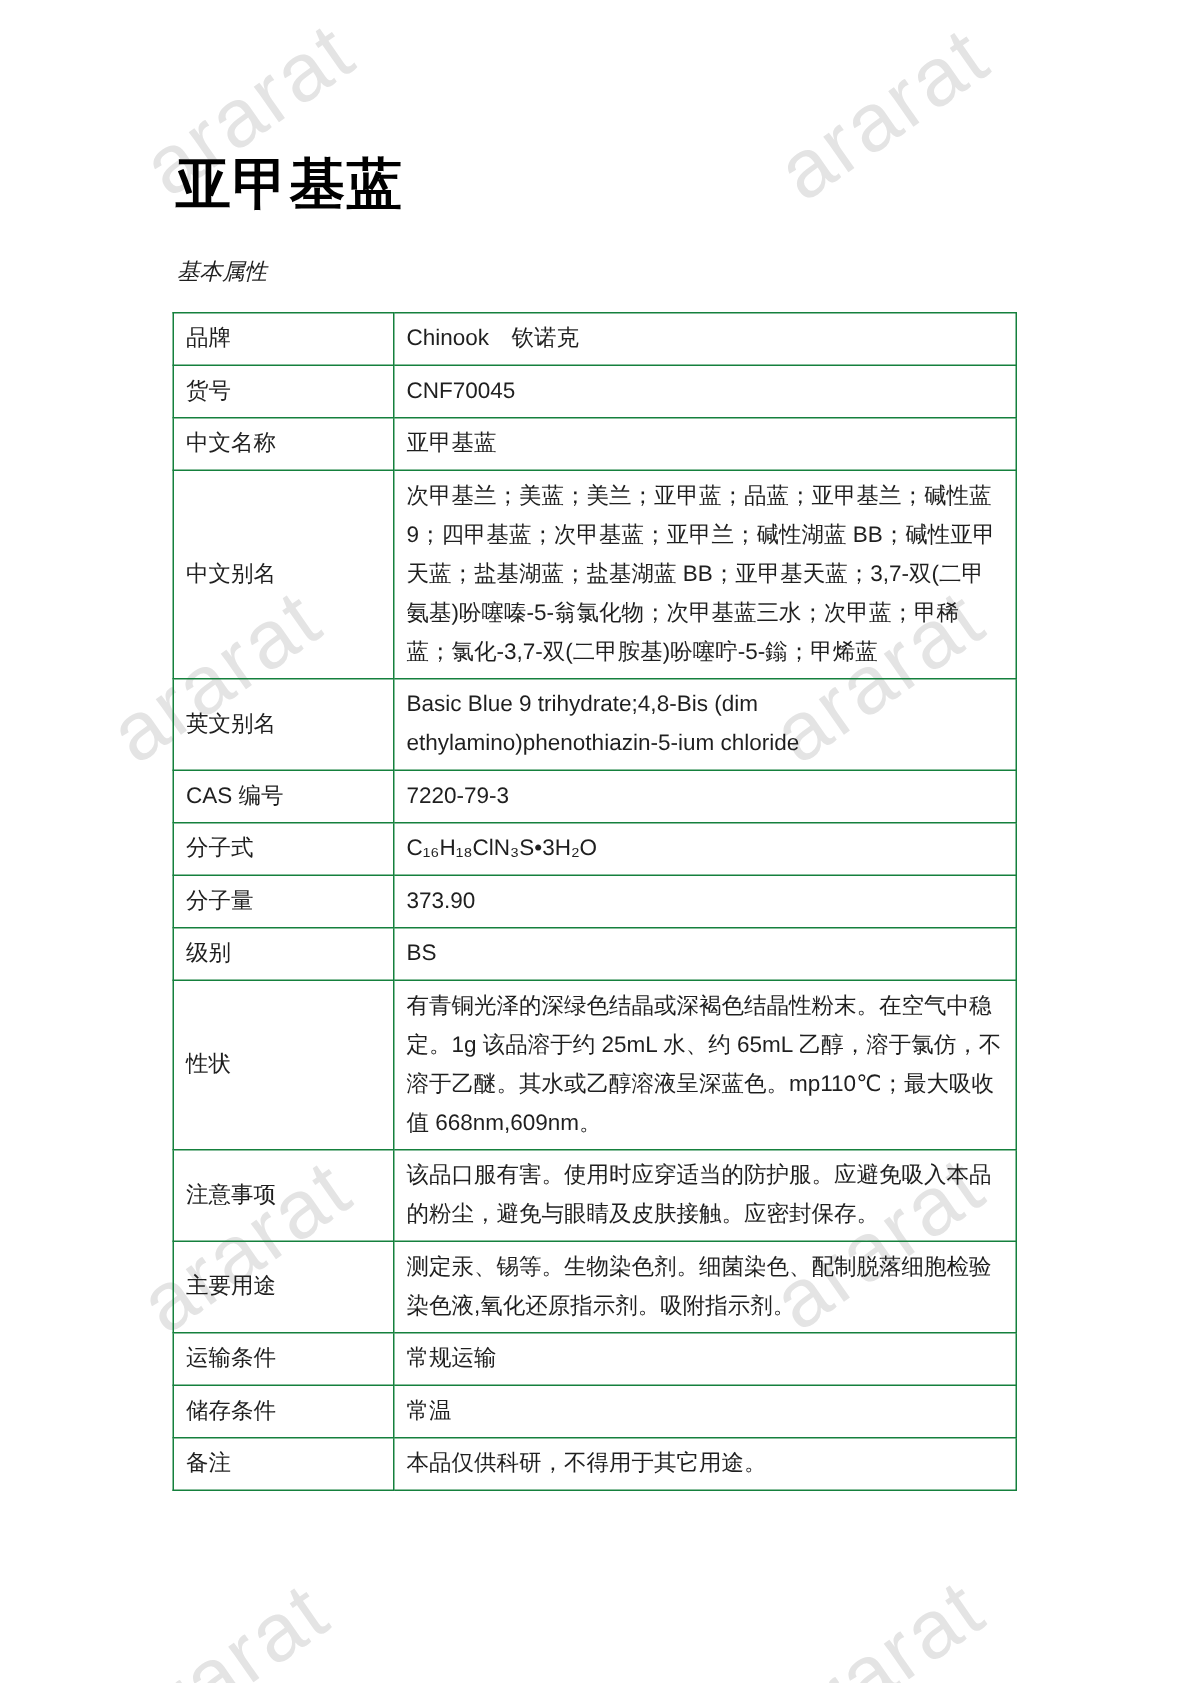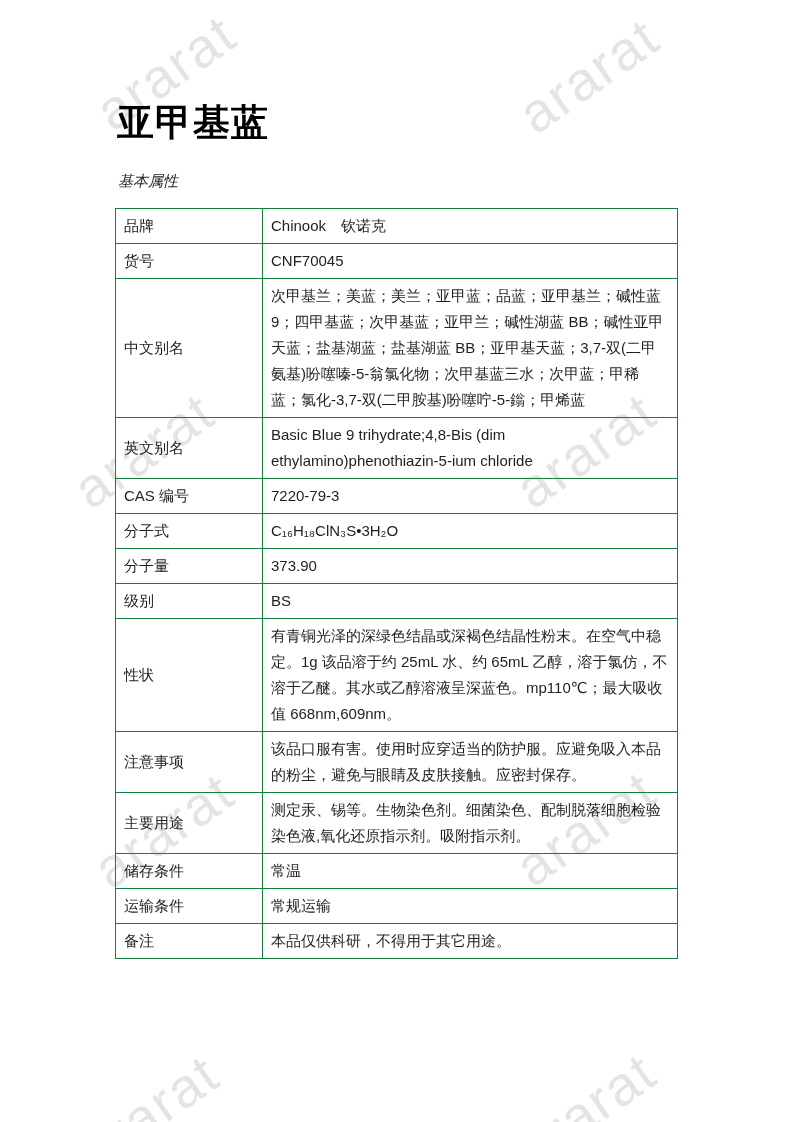--- a/index.html
+++ b/index.html
@@ -107,20 +107,24 @@
       <tbody>
         <tr>
           <td class="cell-label">品牌</td>
           <td class="cell-value">Chinook　钦诺克</td>
         </tr>
         <tr>
           <td class="cell-label">货号</td>
           <td class="cell-value">CNF70045</td>
         </tr>
         <tr>
+          <td class="cell-label">中文名称</td>
+          <td class="cell-value">亚甲基蓝</td>
+        </tr>
+        <tr>
           <td class="cell-label">中文别名</td>
           <td class="cell-value">次甲基兰；美蓝；美兰；亚甲蓝；品蓝；亚甲基兰；碱性蓝 9；四甲基蓝；次甲基蓝；亚甲兰；碱性湖蓝 BB；碱性亚甲天蓝；盐基湖蓝；盐基湖蓝 BB；亚甲基天蓝；3,7-双(二甲氨基)吩噻嗪-5-翁氯化物；次甲基蓝三水；次甲蓝；甲稀蓝；氯化-3,7-双(二甲胺基)吩噻咛-5-鎓；甲烯蓝</td>
         </tr>
         <tr>
           <td class="cell-label">英文别名</td>
           <td class="cell-value">Basic Blue 9 trihydrate;4,8-Bis (dim ethylamino)phenothiazin-5-ium chloride</td>
         </tr>
         <tr>
           <td class="cell-label">CAS 编号</td>
           <td class="cell-value">7220-79-3</td>
@@ -143,26 +147,26 @@
         </tr>
         <tr>
           <td class="cell-label">注意事项</td>
           <td class="cell-value">该品口服有害。使用时应穿适当的防护服。应避免吸入本品的粉尘，避免与眼睛及皮肤接触。应密封保存。</td>
         </tr>
         <tr>
           <td class="cell-label">主要用途</td>
           <td class="cell-value">测定汞、锡等。生物染色剂。细菌染色、配制脱落细胞检验染色液,氧化还原指示剂。吸附指示剂。</td>
         </tr>
         <tr>
+          <td class="cell-label">运输条件</td>
+          <td class="cell-value">常规运输</td>
+        </tr>
+        <tr>
           <td class="cell-label">储存条件</td>
           <td class="cell-value">常温</td>
-        </tr>
-        <tr>
-          <td class="cell-label">运输条件</td>
-          <td class="cell-value">常规运输</td>
         </tr>
         <tr>
           <td class="cell-label">备注</td>
           <td class="cell-value">本品仅供科研，不得用于其它用途。</td>
         </tr>
       </tbody>
     </table>
 
   </div>
 </div>

